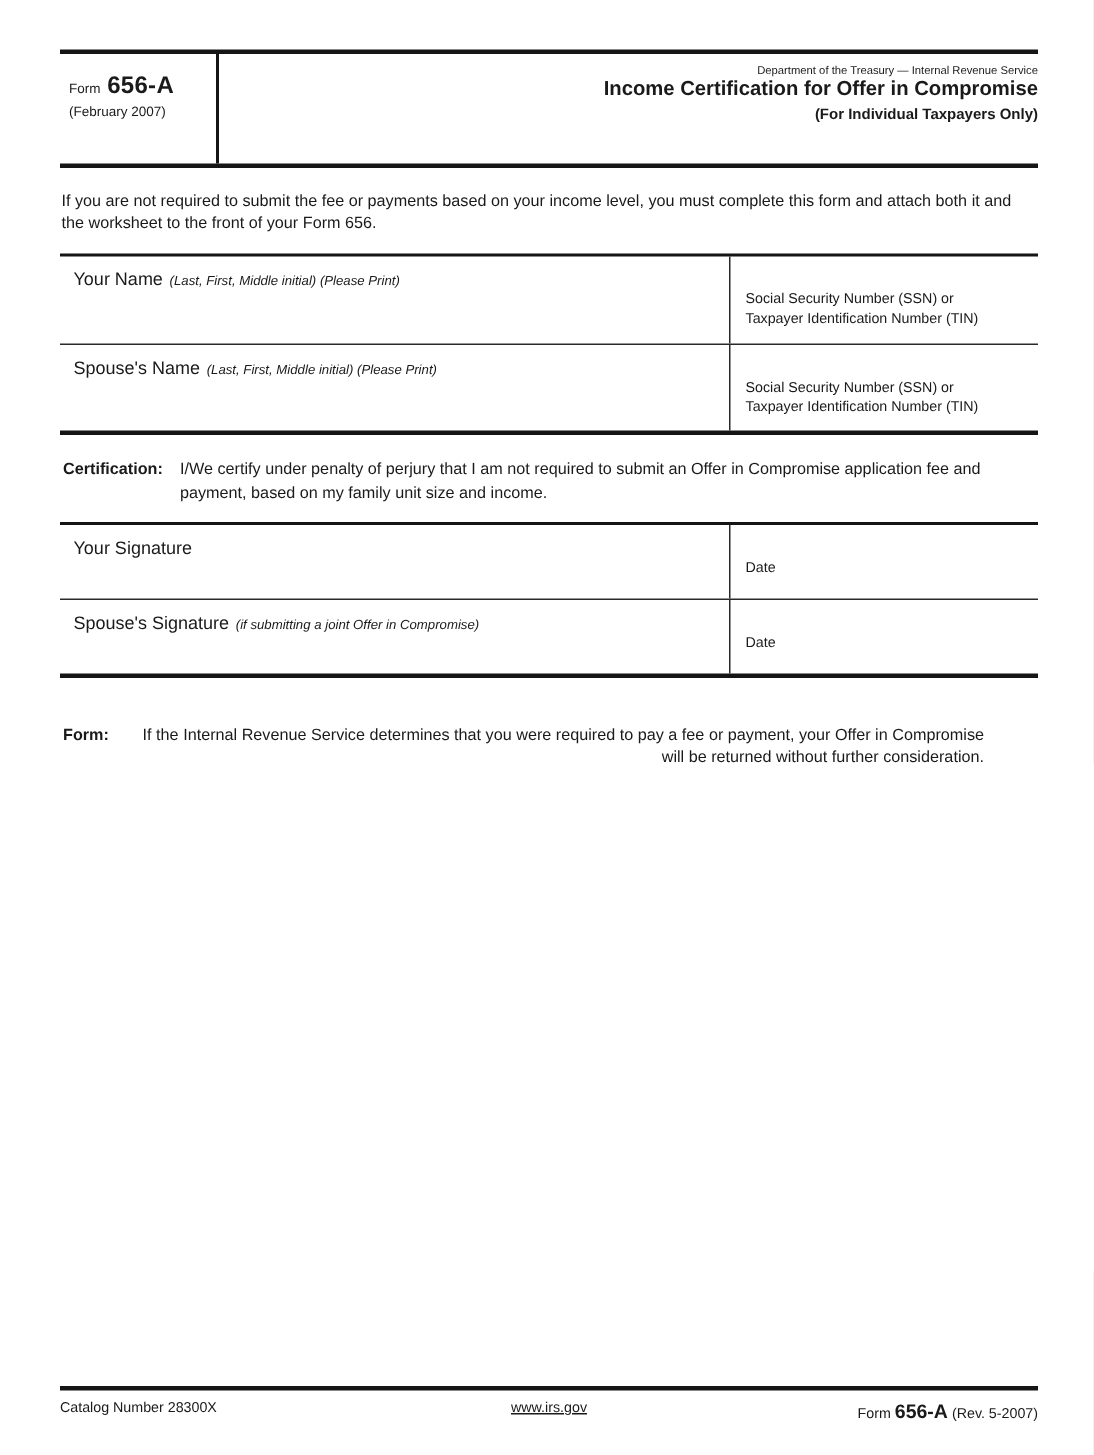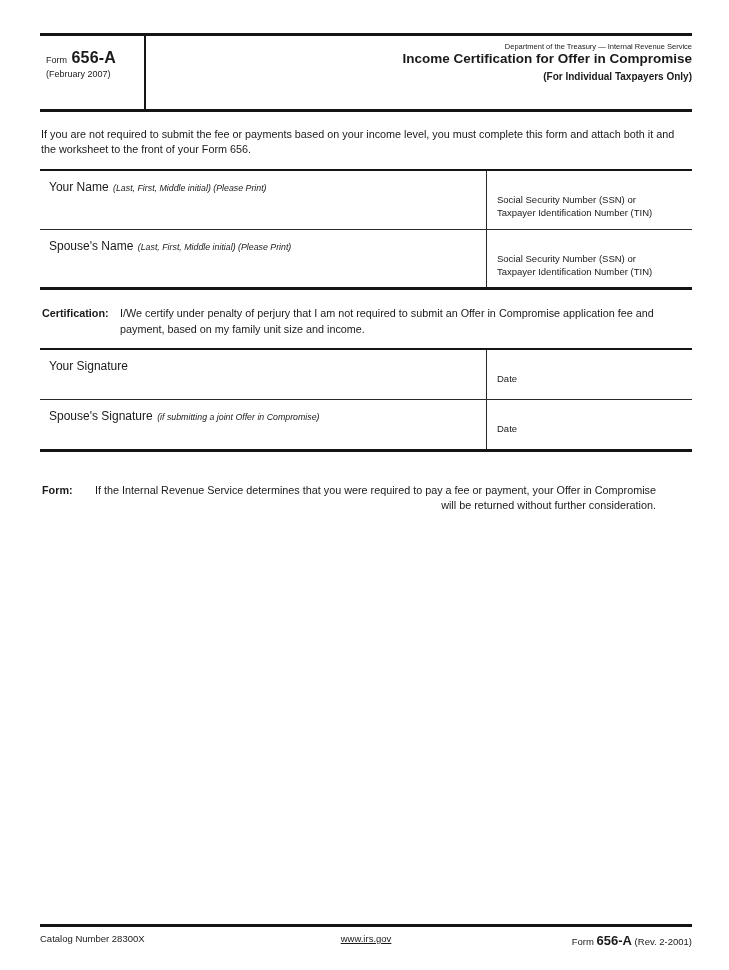--- a/index.html
+++ b/index.html
@@ -217,17 +217,17 @@
     <span class="note-text">If the Internal Revenue Service determines that you were required to pay a fee or payment, your Offer in Compromise will be returned without further consideration.</span>
   </div>
 
   <div class="footer-rule"></div>
   <div class="footer">
     <span class="footer-left">Catalog Number 28300X</span>
     <span class="footer-center">www.irs.gov</span>
     <span class="footer-right">
       <span>Form</span>
       <span class="footer-form-number">656-A</span>
-      <span>(Rev. 2-2001)</span>
+      <span>(Rev. 5-2007)</span>
     </span>
   </div>
 
 </div>
 
 </body></html>

